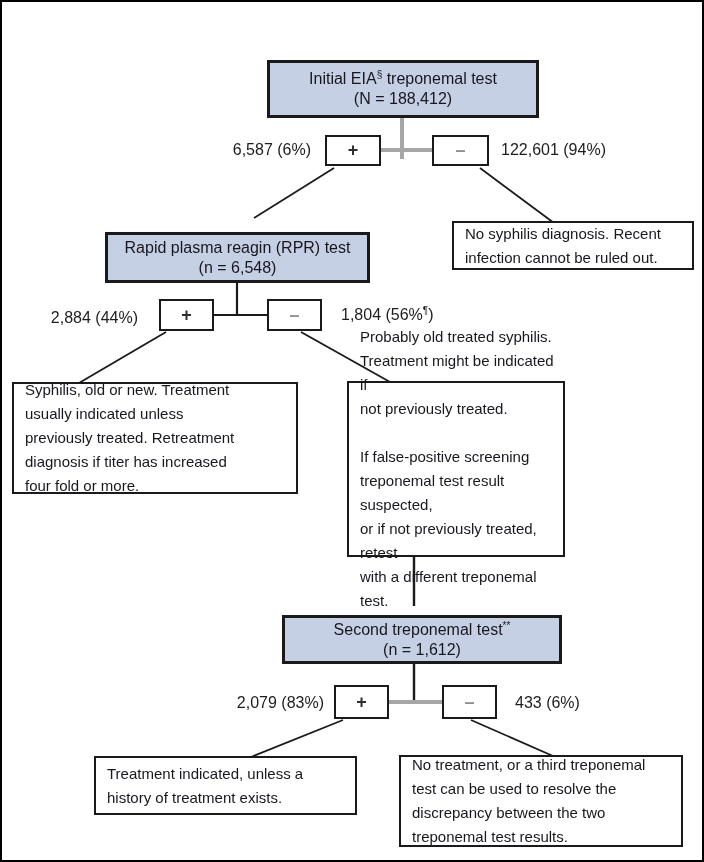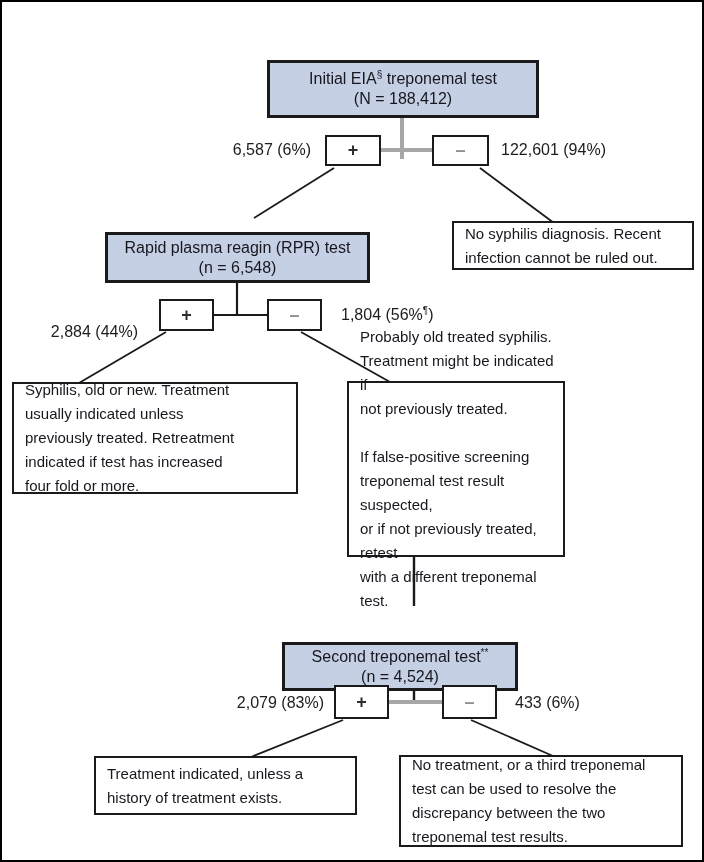--- a/index.html
+++ b/index.html
@@ -76,51 +76,51 @@
   <div class="node blue" style="left:103px;top:214px;width:265px;height:51px">
     <div>Rapid plasma reagin (RPR) test</div>
     <div>(n = 6,548)</div>
   </div>
 
   <div class="node white" style="left:450px;top:219px;width:242px;height:49px">
     <span class="txt">No syphilis diagnosis. Recent
 infection cannot be ruled out.</span>
   </div>
 
-  <div class="count-label right-anchored" style="right:564px;top:320px">2,884 (44%)</div>
+  <div class="count-label right-anchored" style="right:564px;top:306px">2,884 (44%)</div>
   <div class="pm" style="left:157px;top:297px;width:55px;height:32px">
     <span class="plus">+</span>
   </div>
   <div class="pm" style="left:265px;top:297px;width:55px;height:32px">
     <span class="minus">–</span>
   </div>
   <div class="count-label" style="left:339px;top:303px"><span>1,804 (56%</span><sup>¶</sup><span>)</span></div>
 
   <div class="node white" style="left:10px;top:380px;width:286px;height:112px">
     <span class="txt">Syphilis, old or new. Treatment
 usually indicated unless
 previously treated. Retreatment
-indicated if test has increased
+diagnosis if titer has increased
 four fold or more.</span>
   </div>
 
   <div class="node white" style="left:345px;top:379px;width:218px;height:176px">
     <span class="txt">Probably old treated syphilis.
 Treatment might be indicated if
 not previously treated.
 
 If false-positive screening
 treponemal test result suspected,
 or if not previously treated, retest
 with a different treponemal test.</span>
   </div>
 
-  <div class="node blue" style="left:280px;top:624px;width:236px;height:49px">
+  <div class="node blue" style="left:280px;top:597px;width:280px;height:49px">
     <div><span>Second treponemal test</span><sup>**</sup></div>
-    <div>(n = 4,524)</div>
+    <div>(n = 1,612)</div>
   </div>
 
   <div class="count-label right-anchored" style="right:378px;top:691px">2,079 (83%)</div>
   <div class="pm" style="left:332px;top:683px;width:55px;height:34px">
     <span class="plus">+</span>
   </div>
   <div class="pm" style="left:440px;top:683px;width:55px;height:34px">
     <span class="minus">–</span>
   </div>
   <div class="count-label" style="left:513px;top:691px">433 (6%)</div>

